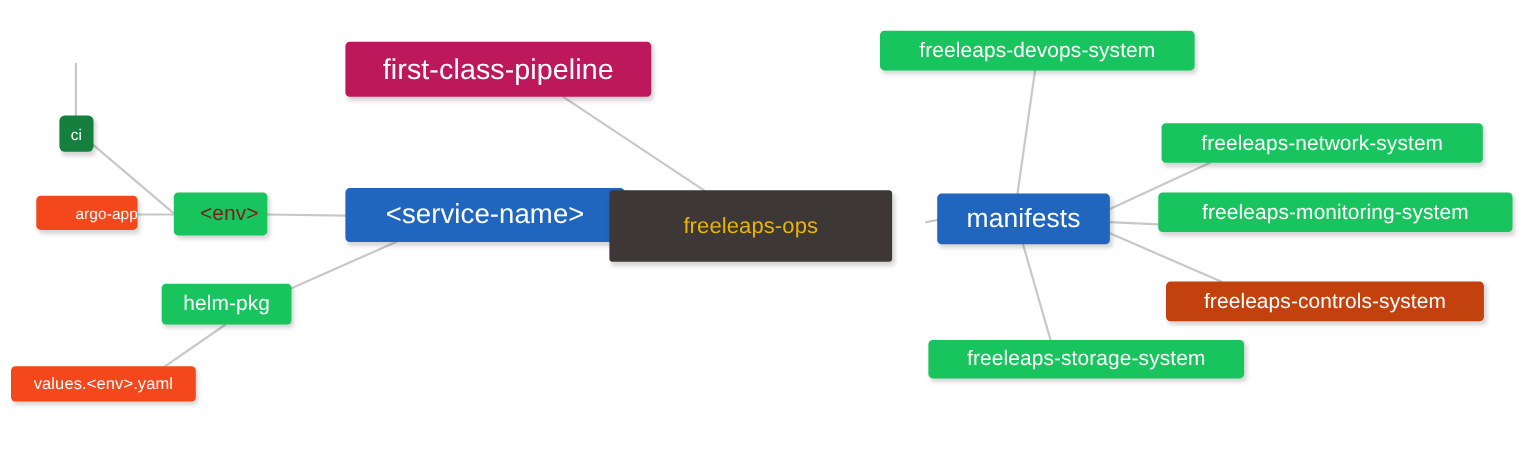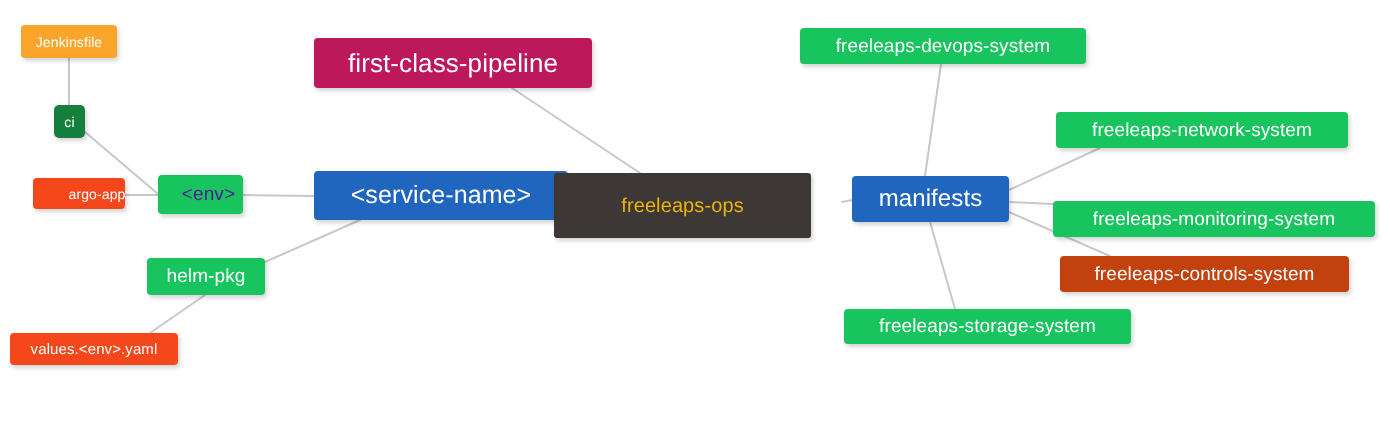--- a/index.html
+++ b/index.html
@@ -67,28 +67,27 @@
       <line x1="150" y1="333" x2="205" y2="295" stroke="#c8c8c8" stroke-width="2" stroke-linecap="round"></line>
       <line x1="512" y1="88" x2="640" y2="173" stroke="#c8c8c8" stroke-width="2" stroke-linecap="round"></line>
       <line x1="568" y1="200" x2="585" y2="202" stroke="#c8c8c8" stroke-width="2" stroke-linecap="round"></line>
       <line x1="842" y1="202" x2="852" y2="200" stroke="#c8c8c8" stroke-width="2" stroke-linecap="round"></line>
       <line x1="925" y1="176" x2="941" y2="64" stroke="#c8c8c8" stroke-width="2" stroke-linecap="round"></line>
       <line x1="1009" y1="190" x2="1100" y2="148" stroke="#c8c8c8" stroke-width="2" stroke-linecap="round"></line>
       <line x1="1009" y1="202" x2="1053" y2="204" stroke="#c8c8c8" stroke-width="2" stroke-linecap="round"></line>
       <line x1="1009" y1="212" x2="1110" y2="256" stroke="#c8c8c8" stroke-width="2" stroke-linecap="round"></line>
       <line x1="930" y1="222" x2="955" y2="309" stroke="#c8c8c8" stroke-width="2" stroke-linecap="round"></line>
     </svg>
-<div class="node" style="left: 21px; top: 25px; width: 96px; height: 33px; font-size: 14px; background: rgb(249, 165, 43); color: rgb(255, 255, 255);">Jenkinsfile</div>
     <div class="node tiny" style="left: 54px; top: 105px; width: 31px; height: 33px; font-size: 14px; background: #15803d; color: rgb(255, 255, 255);">ci</div>
     <div class="node" style="left: 33px; top: 178px; width: 92px; height: 31px; font-size: 14px; background: rgb(244, 72, 28); color: rgb(255, 255, 255); padding-left: 36px;">argo-app</div>
-    <div class="node" style="left: 158px; top: 175px; width: 85px; height: 39px; font-size: 19px; background: rgb(24, 196, 94); color: #4c1d95; padding-left: 16px;">&lt;env&gt;</div>
+    <div class="node" style="left: 158px; top: 175px; width: 85px; height: 39px; font-size: 19px; background: rgb(24, 196, 94); color: #7f1d1d; padding-left: 16px;">&lt;env&gt;</div>
     <div class="node" style="left: 147px; top: 258px; width: 118px; height: 37px; font-size: 19px; background: rgb(24, 196, 94); color: rgb(255, 255, 255);">helm-pkg</div>
     <div class="node" style="left: 10px; top: 333px; width: 168px; height: 32px; font-size: 15px; background: rgb(244, 72, 28); color: rgb(255, 255, 255);">values.&lt;env&gt;.yaml</div>
     <div class="node" style="left: 314px; top: 38px; width: 278px; height: 50px; font-size: 26px; background: #be185d; color: rgb(255, 255, 255);">first-class-pipeline</div>
     <div class="node" style="left: 314px; top: 171px; width: 254px; height: 49px; font-size: 25px; background: rgb(33, 102, 190); color: #ffffff;">&lt;service-name&gt;</div>
     <div class="node root" style="left: 554px; top: 173px; width: 257px; height: 65px; font-size: 20px; background: rgb(61, 56, 53); color: #eab308;">freeleaps-ops</div>
     <div class="node" style="left: 852px; top: 176px; width: 157px; height: 46px; font-size: 24px; background: rgb(33, 102, 190); color: rgb(255, 255, 255);">manifests</div>
     <div class="node" style="left: 1056px; top: 112px; width: 292px; height: 36px; font-size: 19px; background: rgb(24, 196, 94); color: rgb(255, 255, 255);">freeleaps-network-system</div>
     <div class="node" style="left: 800px; top: 28px; width: 286px; height: 36px; font-size: 19px; background: rgb(24, 196, 94); color: rgb(255, 255, 255);">freeleaps-devops-system</div>
-    <div class="node" style="left: 1053px; top: 201px; width: 322px; height: 36px; font-size: 19px; background: rgb(24, 196, 94); color: rgb(255, 255, 255);">freeleaps-monitoring-system</div>
+    <div class="node" style="left: 1053px; top: 175px; width: 322px; height: 36px; font-size: 19px; background: rgb(24, 196, 94); color: rgb(255, 255, 255);">freeleaps-monitoring-system</div>
     <div class="node" style="left: 1060px; top: 256px; width: 289px; height: 36px; font-size: 19px; background: #c2410c; color: rgb(255, 255, 255);">freeleaps-controls-system</div>
     <div class="node" style="left: 816px; top: 309px; width: 287px; height: 35px; font-size: 19px; background: rgb(24, 196, 94); color: rgb(255, 255, 255); margin-left: 28px;">freeleaps-storage-system</div>
   </div>
 
 </body></html>

